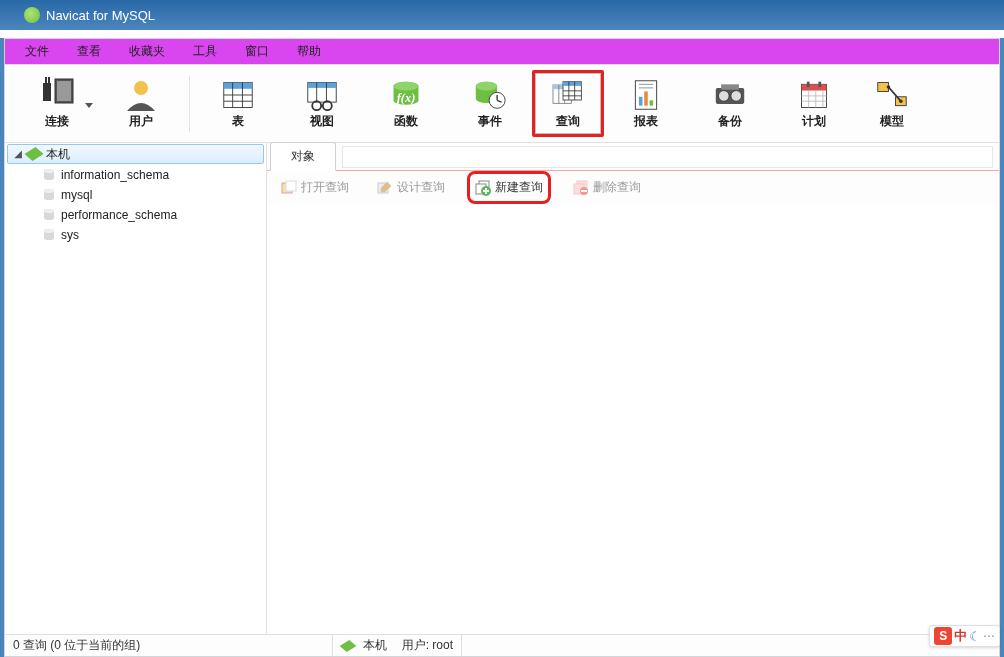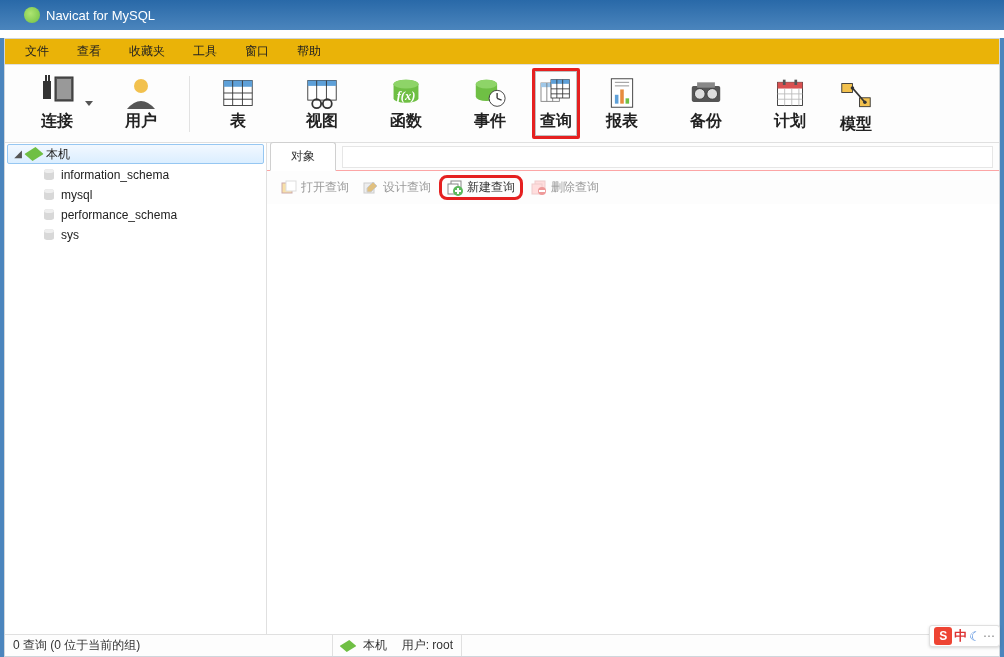--- a/index.html
+++ b/index.html
@@ -4,50 +4,50 @@
 <style>
   * { box-sizing: border-box; margin: 0; padding: 0; }
   body { font-family: "Microsoft YaHei", "SimSun", sans-serif; font-size: 12px; background: #fff; width: 1004px; height: 657px; overflow: hidden; position: relative; }
   
   .titlebar { height: 30px; background: linear-gradient(to bottom, #2969a8, #4b85bd); color: #fff; display: flex; align-items: center; padding: 0 24px; font-size: 13px; }
   .titlebar .app-icon { width: 16px; height: 16px; background: radial-gradient(circle at 40% 40%, #aee571, #6fbf44); border-radius: 50%; margin-right: 6px; }
   
   .white-wrap { background: #f7f7f7; position: relative; height: 627px; border-left: 4px solid #4b85bd; border-right: 4px solid #4b85bd; }
   .inner { background: #fff; border: 1px solid #cfd6dc; margin: 8px 0 0 0; height: 619px; position: relative; display: flex; flex-direction: column; }
 
-  .menubar { height: 26px; display: flex; align-items: center; border-bottom: 1px solid #e0e0e0; padding: 0 6px; background: #eab308; gap: 0; }
+  .menubar { height: 26px; display: flex; align-items: center; border-bottom: 1px solid #e0e0e0; padding: 0 6px; background: #d946ef; gap: 0; }
   .menubar .menu-item { padding: 3px 14px; color: #222; cursor: default; }
   
   .toolbar { height: 78px; display: flex; align-items: center; border-bottom: 1px solid #e0e0e0; background: #fdfdfd; padding: 0 10px; gap: 0; }
   .toolbar .tool-group { display: flex; }
   .toolbar .tool { width: 84px; display: flex; flex-direction: column; align-items: center; justify-content: center; gap: 0; padding: 4px 0; cursor: default; position: relative; font-weight: bold; }
-  .toolbar .tool.narrow { width: 48px; justify-content: flex-end; }
+  .toolbar .tool.narrow { width: 72px; }
   .toolbar .tool.hl { border: 3px solid #e52020; border-radius: 2px; box-shadow: 0 0 0 1px #c0c0c0 inset; }
   .toolbar .tool .icon-slot { width: 40px; height: 36px; display: flex; align-items: center; justify-content: center; font-size: 26px; color: #444; }
-  .toolbar .tool .label { font-size: 16px; color: #222; }
+  .toolbar .tool .label { font-size: 12px; color: #222; }
   .toolbar .tool .caret { position: absolute; right: 6px; top: 30px; width: 0; height: 0; border-left: 4px solid transparent; border-right: 4px solid transparent; border-top: 5px solid #555; }
   .toolbar .divider { width: 1px; height: 56px; background: #e2e2e2; margin: 0 6px; }
   
   .body-area { flex: 1; display: flex; min-height: 0; }
   .sidebar { width: 262px; border-right: 1px solid #e0e0e0; background: #fff; overflow: auto; }
   .tree-row { display: flex; align-items: center; height: 20px; padding-left: 4px; cursor: default; }
   .tree-row.selected { background: linear-gradient(to bottom, #f2f8ff, #dbeeff); border: 1px solid #96c7f2; border-radius: 2px; margin: 1px 2px; height: 20px; }
   .tree-toggle { width: 12px; height: 12px; margin-right: 2px; font-size: 10px; color: #555; text-align: center; line-height: 12px; }
   .conn-icon { width: 16px; height: 14px; margin-right: 4px; background: #6fbf44; clip-path: polygon(0 50%, 50% 0, 100% 50%, 50% 100%); transform: scaleX(1.2) skewX(-10deg); }
   .db-icon { width: 16px; height: 14px; margin-right: 4px; display: inline-flex; align-items: center; justify-content: center; }
   .db-icon svg { width: 14px; height: 14px; }
   .tree-label { color: #222; }
   .tree-child { padding-left: 36px; }
   
   .content { flex: 1; display: flex; flex-direction: column; }
   .tabstrip { height: 28px; border-bottom: 1px solid #fca5a5; display: flex; align-items: flex-end; background: #fdfdfd; }
   .tab { padding: 5px 20px; border: 1px solid #d0d0d0; border-bottom: 1px solid #fff; background: #fff; border-top-left-radius: 3px; border-top-right-radius: 3px; margin-left: 3px; margin-bottom: -1px; color: #333; }
   .search-strip { flex: 1; margin-left: 6px; height: 22px; border: 1px solid #e6e6e6; background: #fff; margin-bottom: 2px; margin-right: 6px; }
   
-  .action-bar { height: 34px; display: flex; align-items: center; padding-left: 8px; border-bottom: 1px solid #fff; background: #fdfdfd; gap: 2px; }
+  .action-bar { height: 34px; display: flex; padding-left: 8px; border-bottom: 1px solid #fff; background: #fdfdfd; gap: 16px; }
   .action-btn { display: flex; align-items: center; gap: 4px; padding: 2px 6px; color: #999; cursor: default; }
   .action-btn.enabled { color: #333; }
   .action-btn.hl { border: 3px solid #e52020; border-radius: 8px; color: #333; padding: 1px 5px; }
   .action-btn .ai { width: 16px; height: 16px; display: inline-flex; align-items: center; justify-content: center; }
   
   .content-blank { flex: 1; background: #fff; }
   
   .statusbar { position: absolute; bottom: 0; left: 0; right: 0; height: 22px; border-top: 1px solid #e0e0e0; background: #fdfdfd; display: flex; align-items: center; font-size: 12px; color: #333; }
   .statusbar .cell { padding: 0 8px; border-right: 1px solid #e0e0e0; height: 100%; display: flex; align-items: center; }
   .statusbar .cell.first { width: 328px; }

